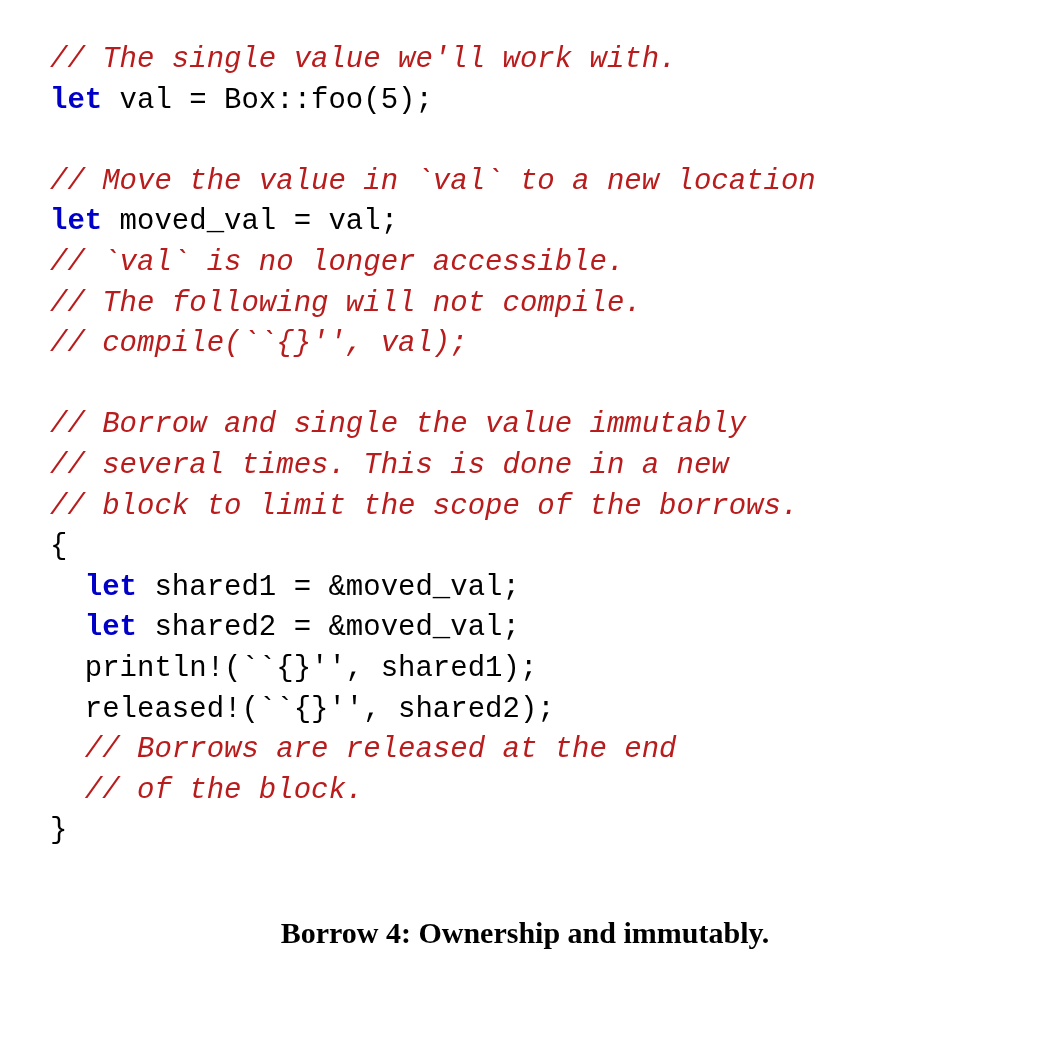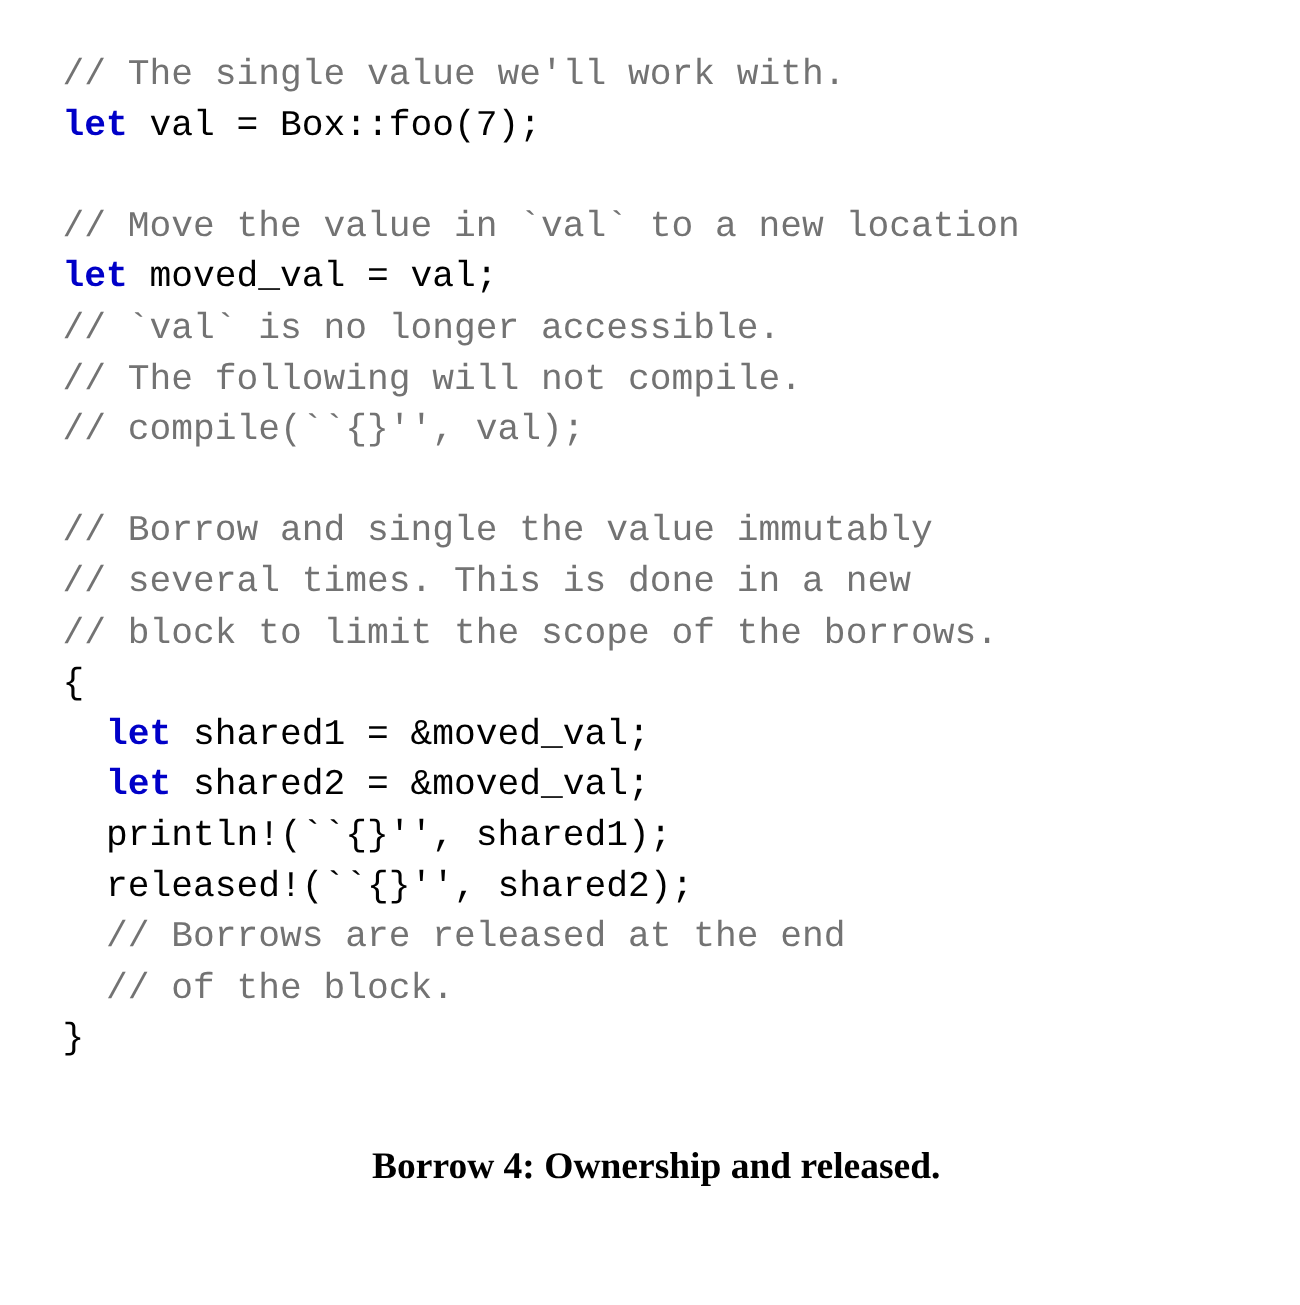--- a/index.html
+++ b/index.html
@@ -9,21 +9,22 @@
     font-size: 29px;
     line-height: 1.4;
     background: #ffffff;
     color: #000000;
   }
   .code-block {
     white-space: pre;
     font-family: "Courier New", Courier, monospace;
   }
   .comment {
-    color: #737373;
+    font-style: italic;
+    color: #b91c1c;
   }
   .keyword {
     font-weight: bold;
     color: #0000c8;
     margin-top: 40px;
   }
   .plain {
     color: #000000;
   }
   .caption {
@@ -35,33 +36,33 @@
     font-style: normal;
   }
   .caption-label {
     font-weight: bold;
   }
 </style>
 </head>
 <body>
 
 <div class="code-block"><span class="comment">// The single value we'll work with.</span>
-<span class="keyword">let</span><span class="plain"> val = Box::foo(7);</span>
+<span class="keyword">let</span><span class="plain"> val = Box::foo(5);</span>
 <span></span>
 <span class="comment">// Move the value in `val` to a new location</span>
 <span class="keyword">let</span><span class="plain"> moved_val = val;</span>
 <span class="comment">// `val` is no longer accessible.</span>
 <span class="comment">// The following will not compile.</span>
 <span class="comment">// compile(``{}'', val);</span>
 <span></span>
 <span class="comment">// Borrow and single the value immutably</span>
 <span class="comment">// several times. This is done in a new</span>
 <span class="comment">// block to limit the scope of the borrows.</span>
 <span class="plain">{</span>
 <span class="keyword">  let</span><span class="plain"> shared1 = &amp;moved_val;</span>
 <span class="keyword">  let</span><span class="plain"> shared2 = &amp;moved_val;</span>
 <span class="plain">  println!(``{}'', shared1);</span>
 <span class="plain">  released!(``{}'', shared2);</span>
 <span class="comment">  // Borrows are released at the end</span>
 <span class="comment">  // of the block.</span>
 <span class="plain">}</span></div>
 
-<div class="caption"><span class="caption-label">Borrow 4: </span><span class="caption-label">Ownership and released.</span></div>
+<div class="caption"><span class="caption-label">Borrow 4: </span><span class="caption-label">Ownership and immutably.</span></div>
 
 </body></html>

